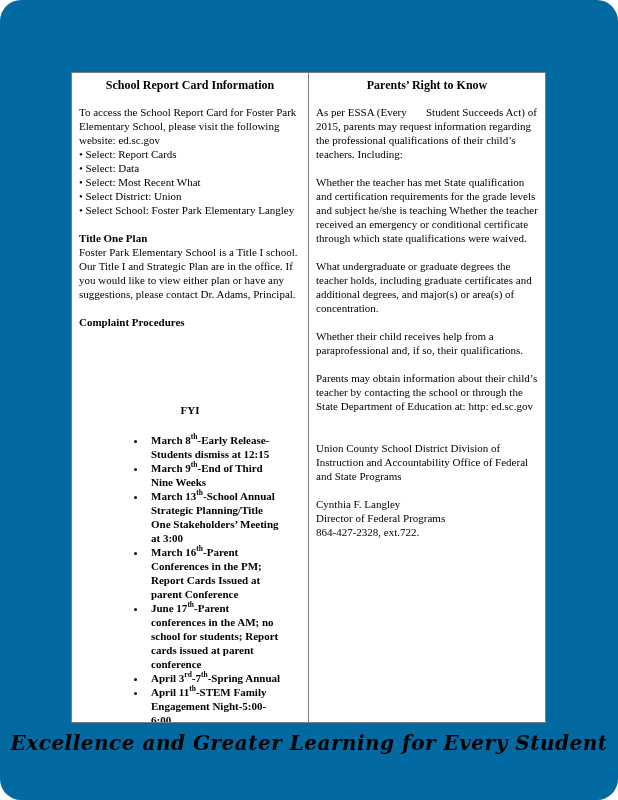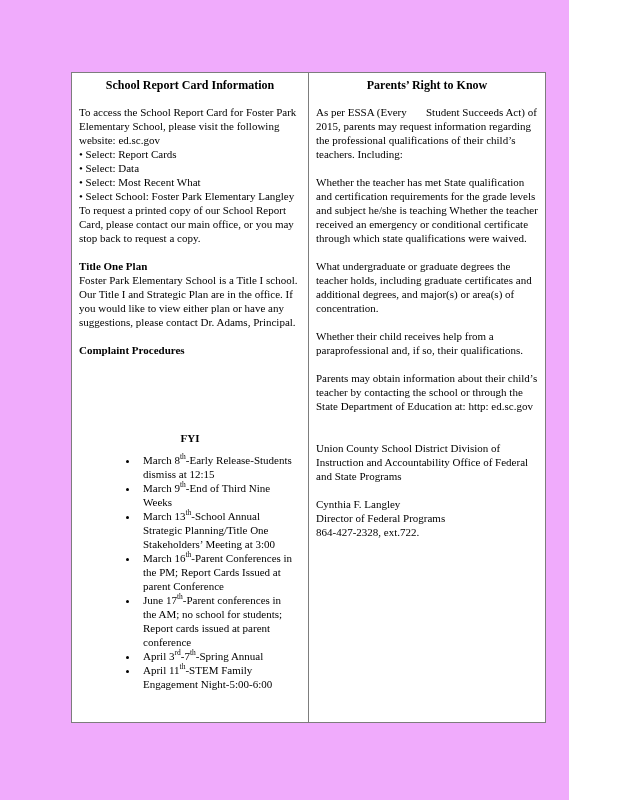--- a/index.html
+++ b/index.html
@@ -1,24 +1,25 @@
 <!DOCTYPE html>
 <html><head>
 <meta charset="utf-8">
 <style>
   * { box-sizing: border-box; }
   html, body { margin: 0; padding: 0; background: #ffffff; }
   .page {
     position: relative;
-    width: 569px;
+    width: 618px;
     height: 800px;
-    background: #f0abfc;
+    background: #0369a1;
     color: #000000;
     font-family: "Liberation Serif", serif;
     overflow: hidden;
+    border-radius: 21px;
   }
   .info-table {
     position: absolute;
     left: 71px;
     top: 72px;
     width: 475px;
     height: 651px;
     display: flex;
     border: 1.5px solid #7d7d7d;
     background: #ffffff;
@@ -40,23 +41,24 @@
     font-size: 12px;
     line-height: 16px;
     text-align: center;
     margin-bottom: 12px;
   }
   .block-text { min-height: 14px; }
   .block-heading { font-weight: bold; }
   .block-center-heading { font-weight: bold; text-align: center; margin-top: 46px; }
   .gap { height: 14px; }
   ul.fyi-list {
-    margin: 8px;
+    margin: 16px;
     padding-left: 52px;
     list-style: disc outside;
+    font-weight: bold;
   }
   ul.fyi-list li { padding-left: 4px; }
   sup {
     font-size: 7.5px;
     line-height: 0;
     vertical-align: super;
   }
   .footer-tagline {
     position: absolute;
     left: 0;
@@ -76,22 +78,22 @@
 
 <div class="page">
   <div class="info-table">
     <div class="cell cell-left">
       <div class="cell-title">School Report Card Information</div>
       <div id="left-body">
           <div class="block-text">To access the School Report Card for Foster Park Elementary School, please visit the following website: ed.sc.gov</div>
           <div class="block-text">• Select: Report Cards</div>
           <div class="block-text">• Select: Data</div>
           <div class="block-text">• Select: Most Recent What</div>
+          <div class="block-text">• Select District: Union</div>
           <div class="block-text">• Select School: Foster Park Elementary Langley</div>
-          <div class="block-text">To request a printed copy of our School Report Card, please contact our main office, or you may stop back to request a copy.</div>
           <div class="gap"></div>
           <div class="block-heading">Title One Plan</div>
           <div class="block-text">Foster Park Elementary School is a Title I school. Our Title I and Strategic Plan are in the office. If you would like to view either plan or have any suggestions, please contact Dr. Adams, Principal.</div>
           <div class="gap"></div>
           <div class="block-heading">Complaint Procedures</div>
           <div class="gap"></div>
           <div class="gap"></div>
           <div class="block-center-heading">FYI</div>
           <ul class="fyi-list">
             <li><span>March 8</span><sup>th</sup><span>-Early Release-Students dismiss at 12:15</span></li>
@@ -119,13 +121,14 @@
           <div class="gap"></div>
           <div class="gap"></div>
           <div class="block-text">Union County School District Division of Instruction and Accountability Office of Federal and State Programs</div>
           <div class="gap"></div>
           <div class="block-text">Cynthia F. Langley</div>
           <div class="block-text">Director of Federal Programs</div>
           <div class="block-text">864-427-2328, ext.722.</div>
         </div>
     </div>
   </div>
+  <div class="footer-tagline">Excellence and Greater Learning for Every Student</div>
 </div>
 
 </body></html>

